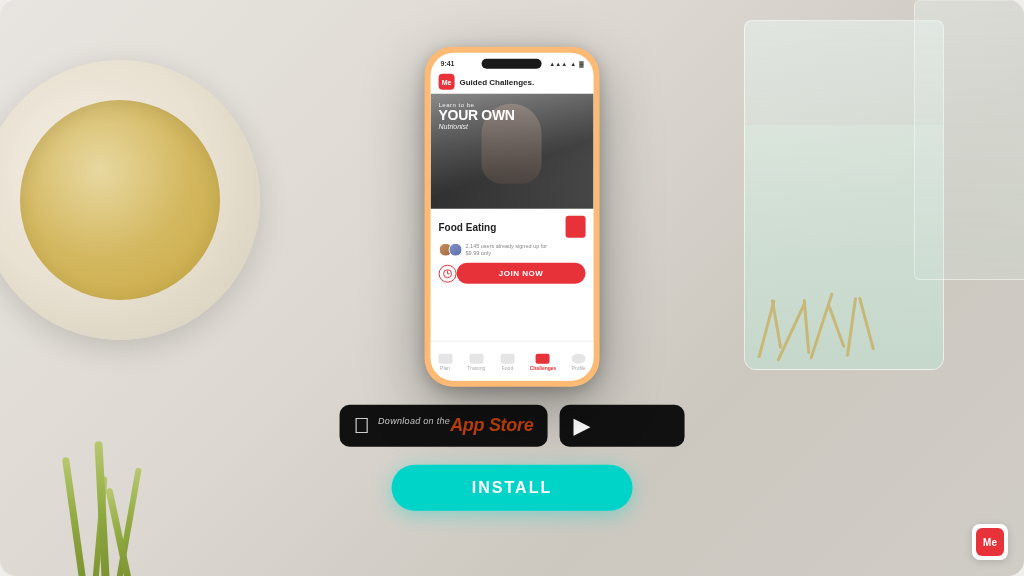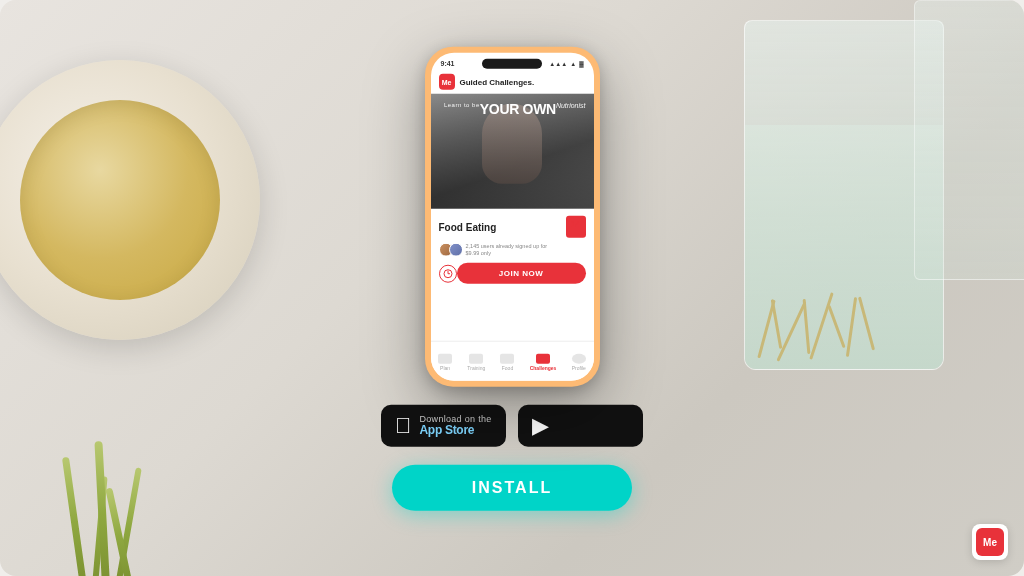--- a/index.html
+++ b/index.html
@@ -173,22 +173,21 @@
       height: 115px;
       background: linear-gradient(160deg, #9a9a9a 0%, #787878 30%, #5a5a5a 60%, #8a8a8a 100%);
       position: relative;
       overflow: hidden;
     }
     .phone-hero-overlay {
       position: absolute;
       inset: 0;
       background: linear-gradient(180deg, rgba(0,0,0,0.1) 0%, rgba(0,0,0,0.5) 100%);
       display: flex;
-      flex-direction: row;
-      justify-content: flex-end;
+      flex-direction: column;
       padding: 8px;
     }
     .hero-subtitle {
       font-size: 6px;
       color: rgba(255,255,255,0.9);
       font-weight: 400;
       letter-spacing: 0.5px;
     }
     .hero-title {
       font-size: 14px;
@@ -361,31 +360,32 @@
       cursor: pointer;
       min-width: 125px;
     }
     .store-btn-icon {
       font-size: 22px;
       color: #fff;
       flex-shrink: 0;
     }
     .store-btn-text {
       display: flex;
-      flex-direction: column;
+      flex-direction: row;
+      font-style: italic;
     }
     .store-btn-top {
       font-size: 9px;
       color: #ccc;
       font-weight: 400;
       letter-spacing: 0.3px;
     }
     .store-btn-name {
-      font-size: 12px;
-      color: #7dd3fc;
+      font-size: 18px;
+      color: #c2410c;
       font-weight: 700;
       line-height: 1.1;
       letter-spacing: -0.3px;
     }
 
     
     .install-btn {
       background: #00d4c8;
       border-radius: 30px;
       padding: 14px 80px;

